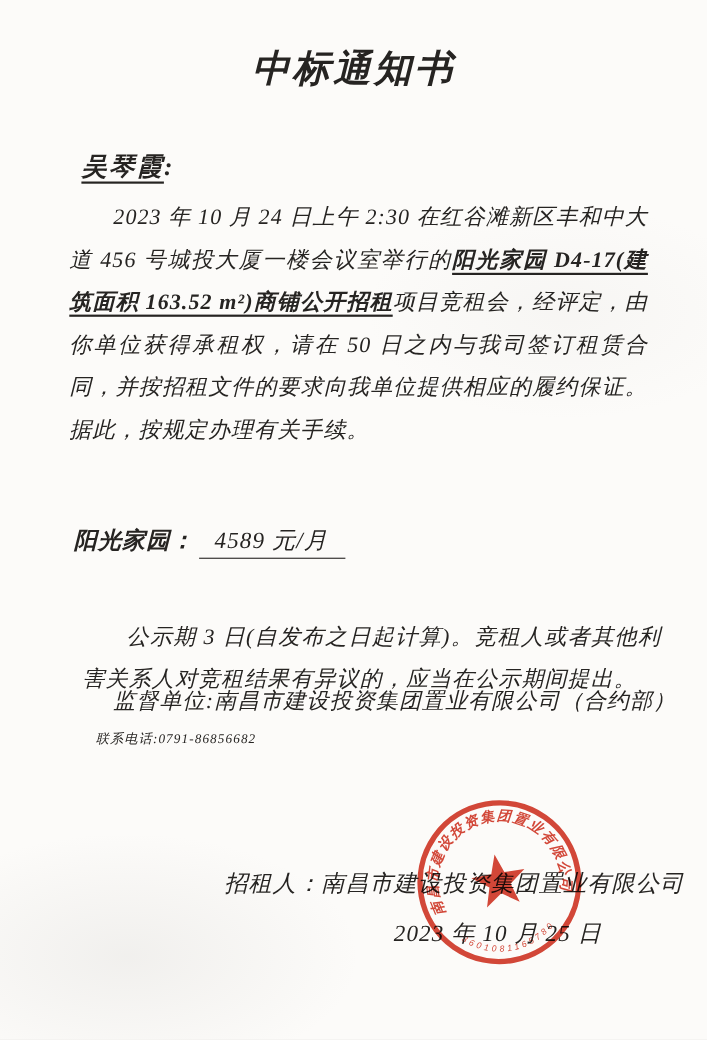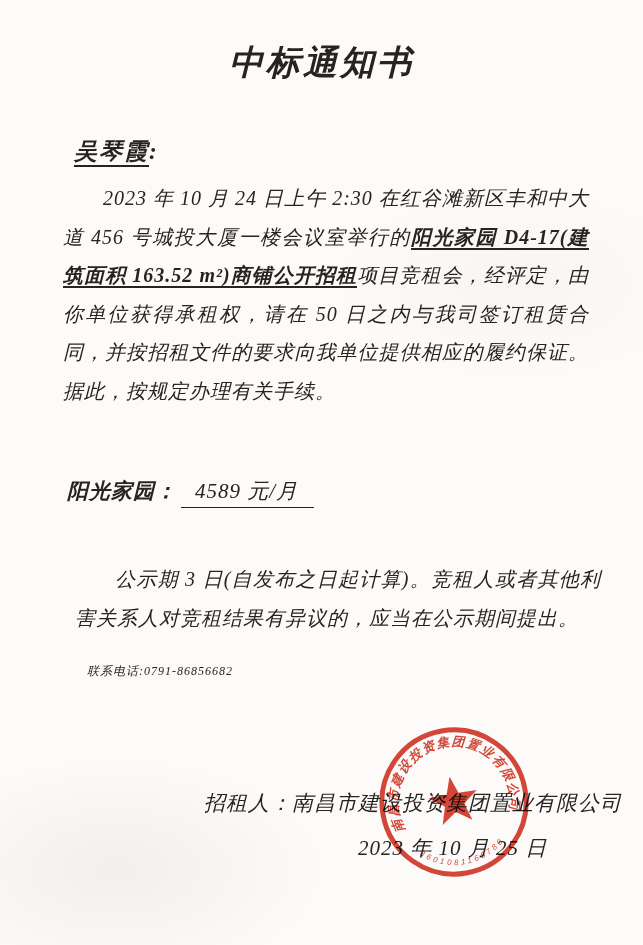--- a/index.html
+++ b/index.html
@@ -89,20 +89,21 @@
   </div>
 
   <p class="body-par"><span>2023 年 10 月 24 日上午 2:30 在红谷滩新区丰和中大道 456 号城投大厦一楼会议室举行的</span><span class="hl">阳光家园 D4-17(建筑面积 163.52 m²)商铺公开招租</span><span>项目竞租会，经评定，由你单位获得承租权，请在 50 日之内与我司签订租赁合同，并按招租文件的要求向我单位提供相应的履约保证。据此，按规定办理有关手续。</span></p>
 
   <div class="result-line">
     <span class="label">阳光家园：</span><span class="value">4589 元/月</span>
   </div>
 
   <p class="notice-par">公示期 3 日(自发布之日起计算)。竞租人或者其他利害关系人对竞租结果有异议的，应当在公示期间提出。</p>
 
+  <div class="supervisor-line">监督单位:南昌市建设投资集团置业有限公司（合约部）</div>
 
   <div class="phone-line">联系电话:0791-86856682</div>
 
   <div class="lessor-line">
     <span>招租人：</span><span>南昌市建设投资集团置业有限公司</span>
   </div>
 
   <div class="date-line">2023 年 10 月 25 日</div>
 
   <svg class="stamp" viewBox="0 0 160 160" xmlns="http://www.w3.org/2000/svg" aria-hidden="true">

